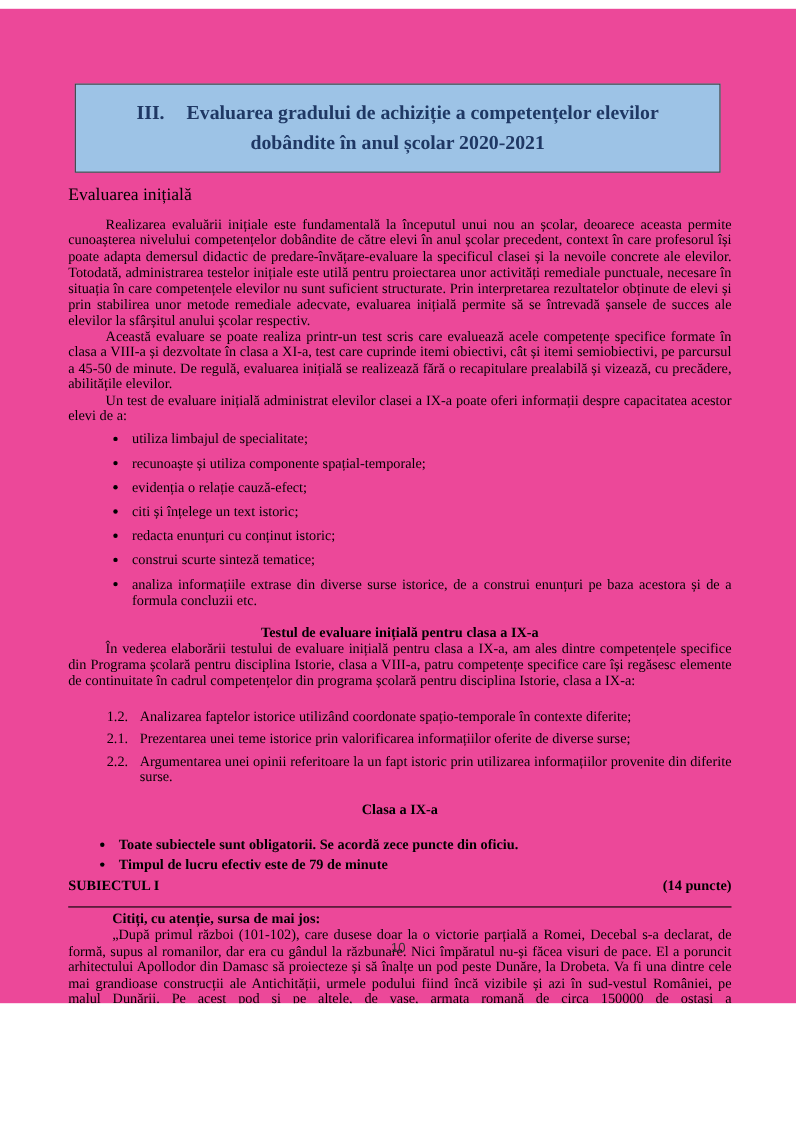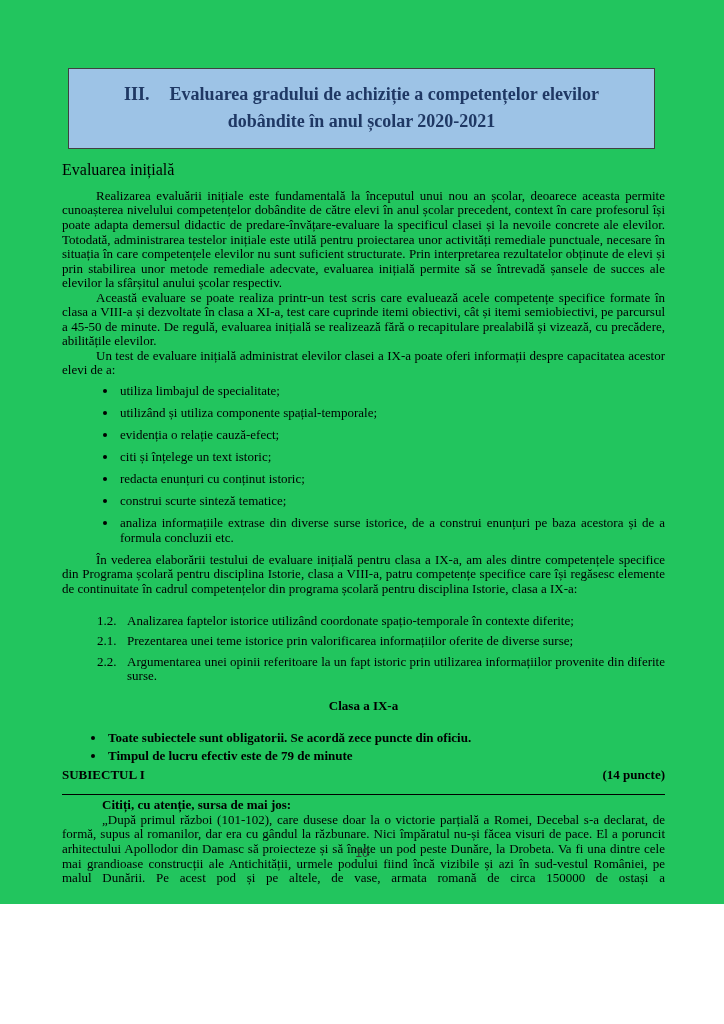--- a/index.html
+++ b/index.html
@@ -1,22 +1,22 @@
 <!DOCTYPE html>
 <html><head>
 <meta charset="utf-8">
 <style>
   * { margin: 0; padding: 0; box-sizing: border-box; }
   html, body { background: #ffffff; }
   .page {
     position: relative;
     width: 724px;
     height: 904px;
-    margin: 0 auto;
-    background: #22c55e;
+    margin: 8px auto;
+    background: #ec4899;
     font-family: "Liberation Serif", "DejaVu Serif", serif;
     font-size: 13px;
     line-height: 1.12;
     color: #000000;
     padding: 68px 59px 0 62px;
     overflow: hidden;
   }
   .banner {
     margin: 0 10px 0 6px;
     background: #9DC3E6;
@@ -112,28 +112,29 @@
   </div>
 
   <h1 class="section-heading">Evaluarea inițială</h1>
 
   <p class="body indent first-para">Realizarea evaluării inițiale este fundamentală la începutul unui nou an școlar, deoarece aceasta permite cunoașterea nivelului competențelor dobândite de către elevi în anul școlar precedent, context în care profesorul își poate adapta demersul didactic de predare-învățare-evaluare la specificul clasei și la nevoile concrete ale elevilor. Totodată, administrarea testelor inițiale este utilă pentru proiectarea unor activități remediale punctuale, necesare în situația în care competențele elevilor nu sunt suficient structurate. Prin interpretarea rezultatelor obținute de elevi și prin stabilirea unor metode remediale adecvate, evaluarea inițială permite să se întrevadă șansele de succes ale elevilor la sfârșitul anului școlar respectiv.</p>
   <p class="body indent">Această evaluare se poate realiza printr-un test scris care evaluează acele competențe specifice formate în clasa a VIII-a și dezvoltate în clasa a XI-a, test care cuprinde itemi obiectivi, cât și itemi semiobiectivi, pe parcursul a 45-50 de minute. De regulă, evaluarea inițială se realizează fără o recapitulare prealabilă și vizează, cu precădere, abilitățile elevilor.</p>
   <p class="body indent">Un test de evaluare inițială administrat elevilor clasei a IX-a poate oferi informații despre capacitatea acestor elevi de a:</p>
 
   <ul class="abilities">
     <li>utiliza limbajul de specialitate;</li>
-    <li>utilizând și utiliza componente spațial-temporale;</li>
+    <li>recunoaște și utiliza componente spațial-temporale;</li>
     <li>evidenția o relație cauză-efect;</li>
     <li>citi și înțelege un text istoric;</li>
     <li>redacta enunțuri cu conținut istoric;</li>
     <li>construi scurte sinteză tematice;</li>
     <li>analiza informațiile extrase din diverse surse istorice, de a construi enunțuri pe baza acestora și de a formula concluzii etc.</li>
   </ul>
 
+  <h2 class="center-heading">Testul de evaluare inițială pentru clasa a IX-a</h2>
 
   <p class="body indent">În vederea elaborării testului de evaluare inițială pentru clasa a IX-a, am ales dintre competențele specifice din Programa școlară pentru disciplina Istorie, clasa a VIII-a, patru competențe specifice care își regăsesc elemente de continuitate în cadrul competențelor din programa școlară pentru disciplina Istorie, clasa a IX-a:</p>
 
   <div class="numlist">
     <div class="numitem">
       <span class="num">1.2.</span>
       <span class="text">Analizarea faptelor istorice utilizând coordonate spațio-temporale în contexte diferite;</span>
     </div>
     <div class="numitem">
       <span class="num">2.1.</span>

